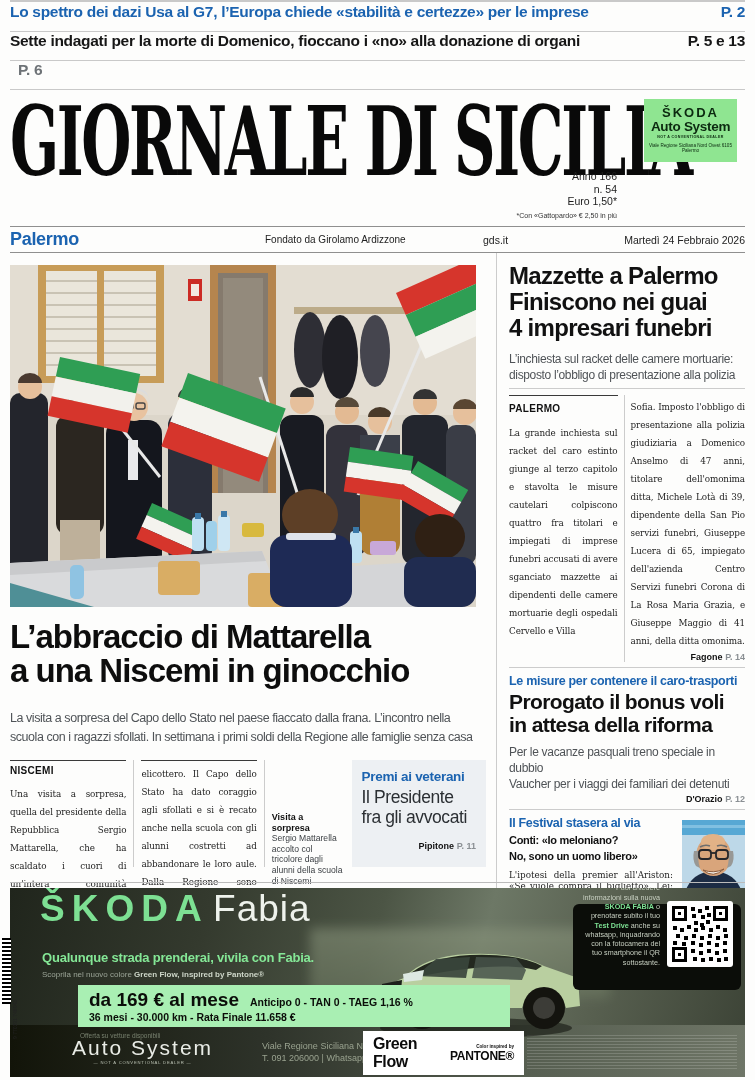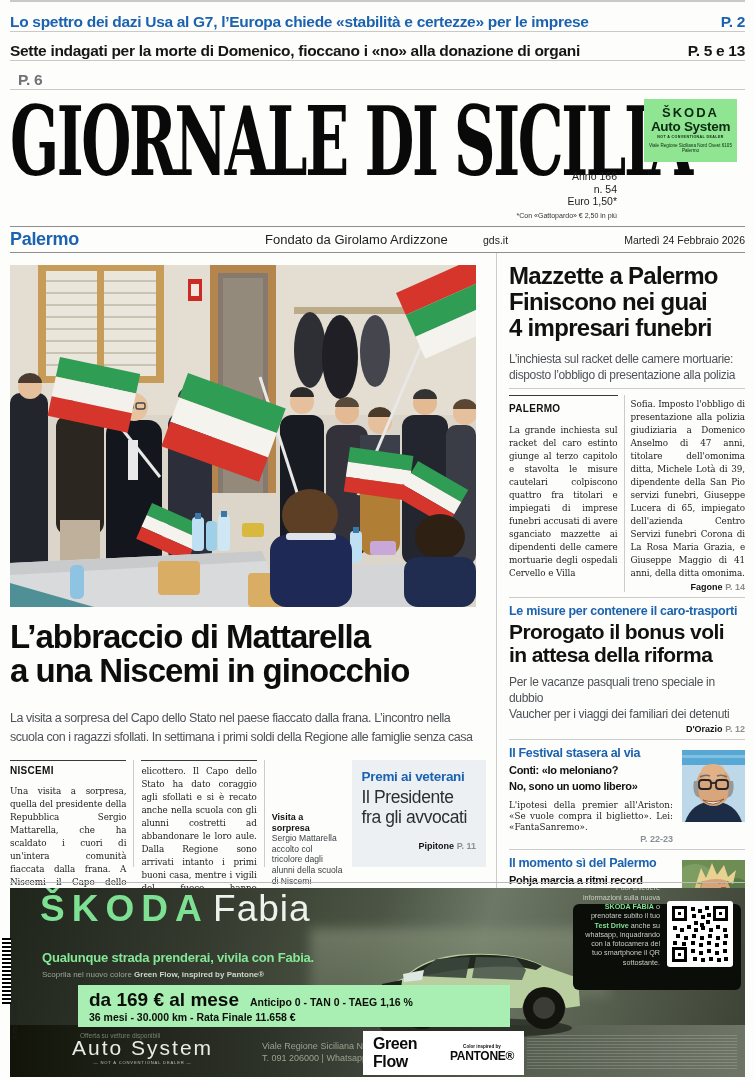--- a/index.html
+++ b/index.html
@@ -4,21 +4,21 @@
 <style>
   * { margin:0; padding:0; box-sizing:border-box; }
   html,body { background:#888; }
   .page {
     position:relative; width:755px; height:1080px; margin:0 auto;
     background:#fdfdfc; overflow:hidden; color:#111;
     font-family:"Liberation Sans", sans-serif;
   }
   
   .topstrip { margin:0 10px; border-top:2px solid #c9c9c9; padding-top:1px; }
-  .tb-row { display:flex; justify-content:space-between; align-items:flex-end;
+  .tb-row { display:flex; justify-content:space-between; align-items:flex-start;
     height:29px; border-bottom:1px solid #c9c9c9; font-weight:700;
     font-size:15.5px; letter-spacing:-0.3px; }
   .tb-blue { color:#1b63b0; } .tb-black { color:#161616; } .tb-gray { color:#6d7276; }
   .tb-page { font-weight:700; white-space:nowrap; padding-left:8px; }
   
   .masthead { position:relative; height:136px; margin:0 10px; }
   .mast-title { position:absolute; left:0; top:4px; white-space:nowrap;
     font-family:"DejaVu Serif", serif; font-weight:700; font-size:96px; line-height:1;
     letter-spacing:-4px; transform:scaleX(.60); transform-origin:left top; color:#090909; }
   .dealer-box { position:absolute; top:9px; right:8px; width:93px; height:63px;
@@ -29,36 +29,36 @@
   .db-addr  { font-size:4.6px; margin-top:4px; }
   .db-city  { font-size:4.6px; }
   .issue { position:absolute; bottom:4px; right:128px; text-align:right;
     font-size:10.5px; line-height:12.5px; color:#1c1c1c; }
   .i-anno { font-weight:400; }
   .i-note { font-size:7px; color:#333; margin-top:2px; white-space:nowrap; }
   
   .dateline { margin:0 10px; height:27px; border-top:1px solid #8f8f8f;
     border-bottom:1px solid #8f8f8f; display:flex; align-items:center; }
   .dl-edition { width:255px; color:#1b63b0; font-weight:700; font-size:18px; letter-spacing:-0.3px; }
-  .dl-founded { width:218px; font-size:13px; color:#222; }
+  .dl-founded { width:218px; font-size:10px; color:#222; }
   .dl-site { width:120px; font-size:10.5px; color:#222; }
   .dl-date { flex:1; text-align:right; font-size:10.5px; color:#222; }
   
   .content { margin:0 10px; display:flex; min-height:622px; }
   .zone-left { width:487px; border-right:1px solid #ccc; padding:12px 10px 0 0; overflow:hidden; }
   .zone-right { flex:1; padding:6px 0 0 12px; overflow:hidden; }
   .lead-photo { display:block; width:466px; height:342px; background:#d8d2c6; }
   .lead-head { margin-top:13px; font-size:33px; line-height:33.5px; font-weight:700;
     letter-spacing:-1px; color:#0d0d0d; }
   .lead-deck { margin-top:22px; font-size:12.5px; line-height:19px; letter-spacing:-0.45px;
     color:#4f5357; width:466px; }
   .article-row { display:flex; margin-top:13px; height:107px;justify-content:center; }
   .kicker-sm { font-size:10px; font-weight:700; letter-spacing:.3px; color:#111;
     border-top:1.5px solid #3a3a3a; padding-top:4px; margin-bottom:9px; }
-  .body-serif { font-family:"DejaVu Serif", serif; font-size:8.8px; line-height:13px;
+  .body-serif { font-family:"DejaVu Serif", serif; font-size:8.8px; line-height:18px;
     letter-spacing:-0.1px; text-align:justify; color:#1d1d1d; }
   .acol1 { width:120px; }
   .acol2 { width:127px; margin-left:7px; padding-left:7px; border-left:1px solid #ccc; }
   .acol2 .rule-top { border-top:1.5px solid #3a3a3a; padding-top:4px; }
   .byline { font-size:9px; font-weight:700; text-align:right; margin-top:2px; color:#111; }
   .byline .pg { color:#8a8f93; }
   .acap { width:82px; margin-left:7px; padding-left:7px; border-left:1px solid #ccc;
     padding-top:52px; font-size:8.6px; line-height:10.6px; color:#3a3e42; }
   .acap b { display:block; font-size:9px; color:#101010; }
   .promo { width:138px; margin-left:8px; background:#edf0f3; padding:9px 10px 7px; }
@@ -115,21 +115,21 @@
   .qr-text b { color:#7de093; }
   .ad-dealer { position:absolute; left:62px; top:148px; color:#e9ece6; text-align:center; }
   .ad-dealer .d1 { font-size:21px; font-weight:400; letter-spacing:2px; white-space:nowrap; }
   .ad-dealer .d2 { font-size:4.2px; letter-spacing:.8px; color:#b9c0b2; margin-top:0; }
   .ad-addr { position:absolute; left:252px; top:152px; font-size:9px; line-height:12px; color:#99a28f; }
   .ad-addr b { color:#cdd6c8; }
   .ad-addr .grn { color:#84e796; font-weight:700; }
   .ad-gf { position:absolute; left:353px; top:143px; width:161px; height:44px; background:#fff;
     display:flex; align-items:center; justify-content:space-between; padding:0 10px; }
   .gf-name { font-size:16px; font-weight:700; letter-spacing:-0.4px; color:#0b0b0b; }
-  .gf-pant { text-align:center; color:#0b0b0b; }
+  .gf-pant { text-align:right; color:#0b0b0b; }
   .gf-pant .p1 { font-size:4.6px; font-weight:700; }
   .gf-pant .p2 { font-size:12px; font-weight:700; letter-spacing:-0.3px; }
   .ad-car { position:absolute; left:366px; top:12px; }
   
   .barcode { position:absolute; left:2px; top:938px; width:9px; height:66px;
     background:repeating-linear-gradient(0deg,#000 0 2px,#fff 2px 4px); }
   .barcode-num { position:absolute; left:-27px; top:1000px; font-size:5px; color:#222;
     transform:rotate(-90deg); transform-origin:right top; white-space:nowrap; }
 </style>
 </head>

